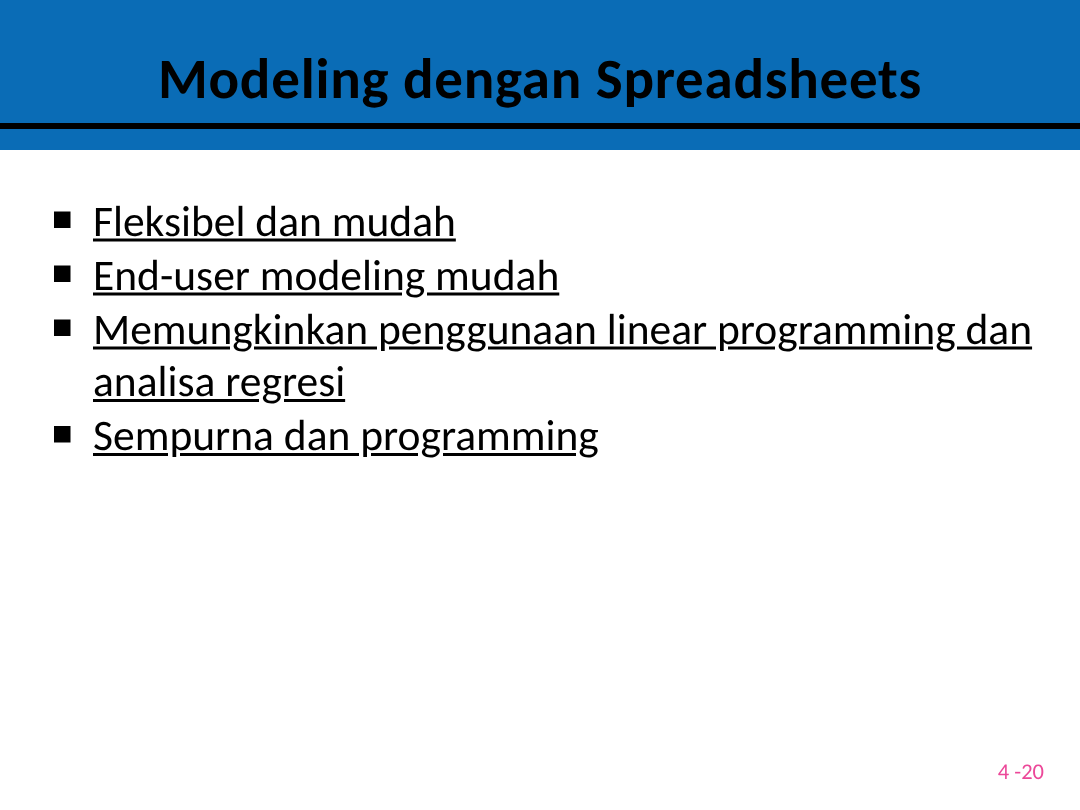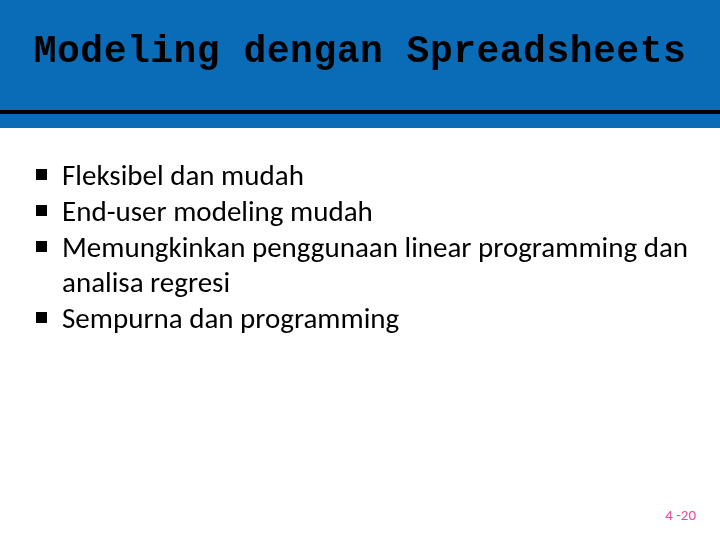--- a/index.html
+++ b/index.html
@@ -4,24 +4,23 @@
 <style>
   * { margin: 0; padding: 0; box-sizing: border-box; }
   html, body { width: 720px; height: 540px; overflow: hidden; }
   body {
     font-family: Calibri, "Segoe UI", Arial, sans-serif;
     background: #ffffff;
     position: relative;
   }
   .title-band {
     background: #0a6cb6;
-    height: 128px;
+    height: 100px;
     width: 100%;
     position: relative;
-    font-family: Liberation Mono, monospace;
   }
   .title-text {
     position: absolute;
     left: 50%;
     transform: translateX(-50%);
     top: 30px;
     font-size: 38px;
     font-weight: 700;
     color: #000000;
     white-space: nowrap;
@@ -33,20 +32,21 @@
     right: 0;
     bottom: 14px;
     height: 4px;
     background: #000000;
   }
   .content {
     padding: 30px 30px 0 30px;
   }
   .bullet-list {
     list-style: none;
+    text-decoration: underline;
   }
   .bullet-item {
     position: relative;
     padding-left: 32px;
     font-size: 29px;
     line-height: 1.18;
     color: #000000;
     margin-bottom: 2px;
   }
   .bullet-item::before {

